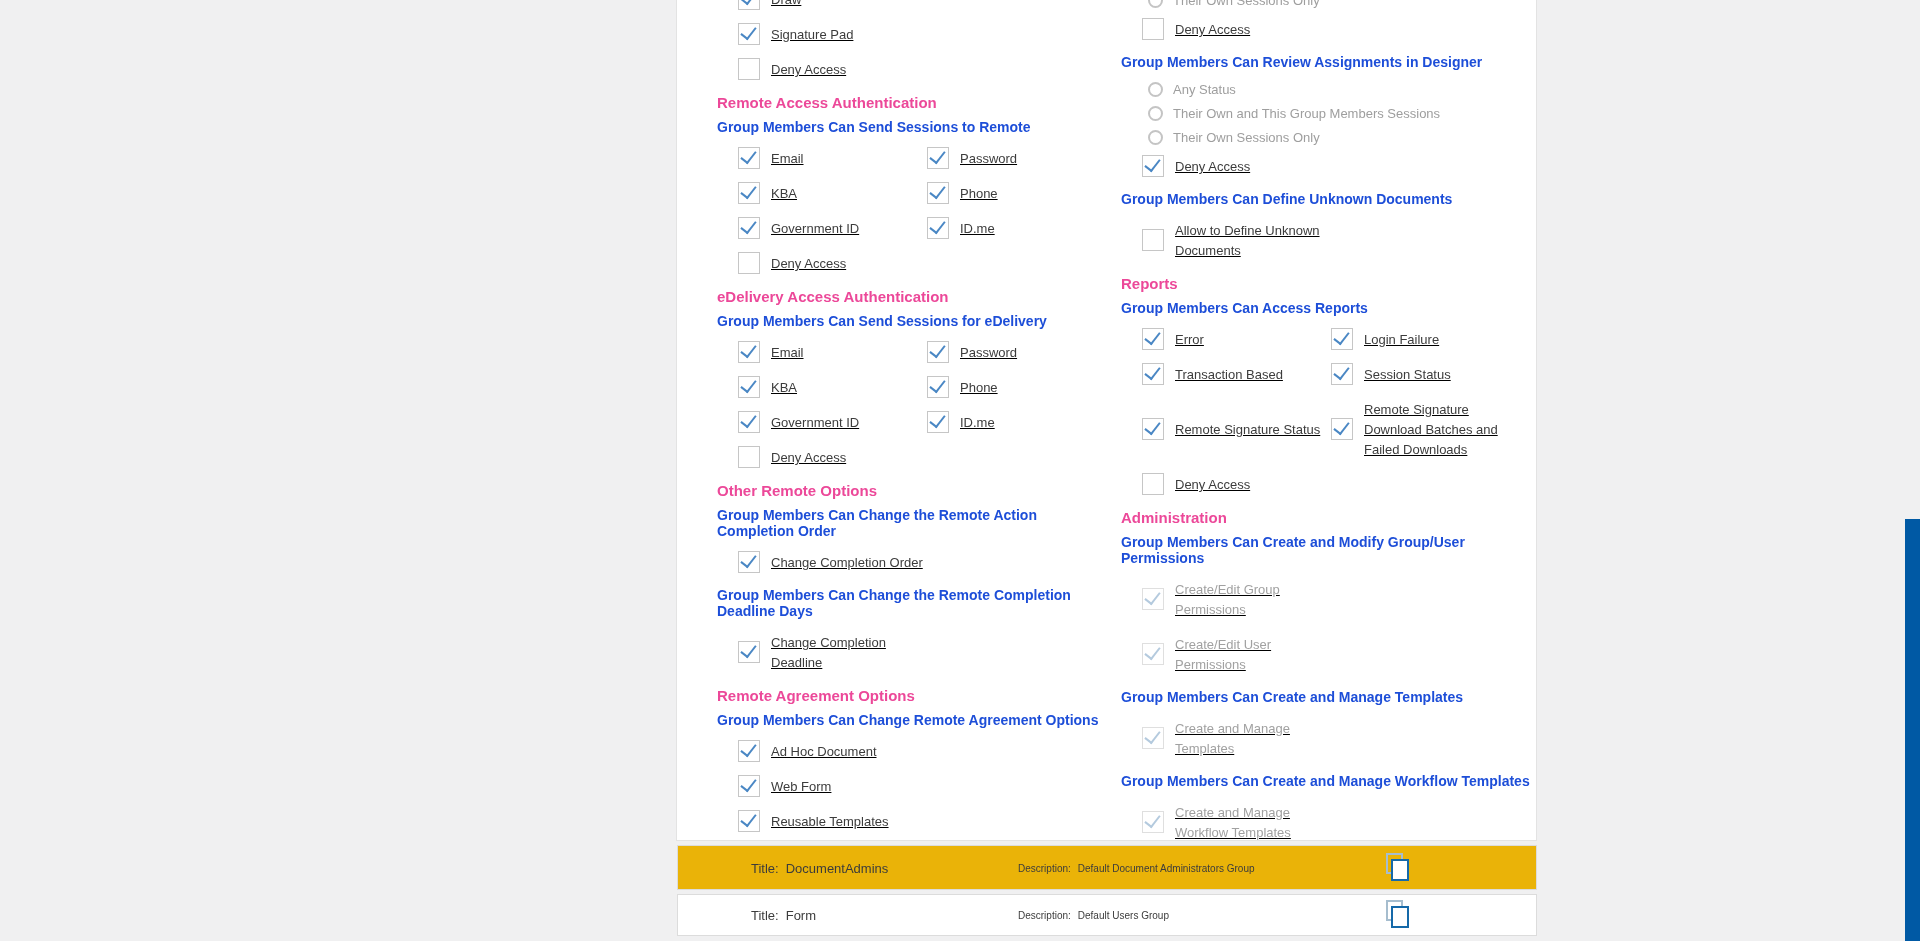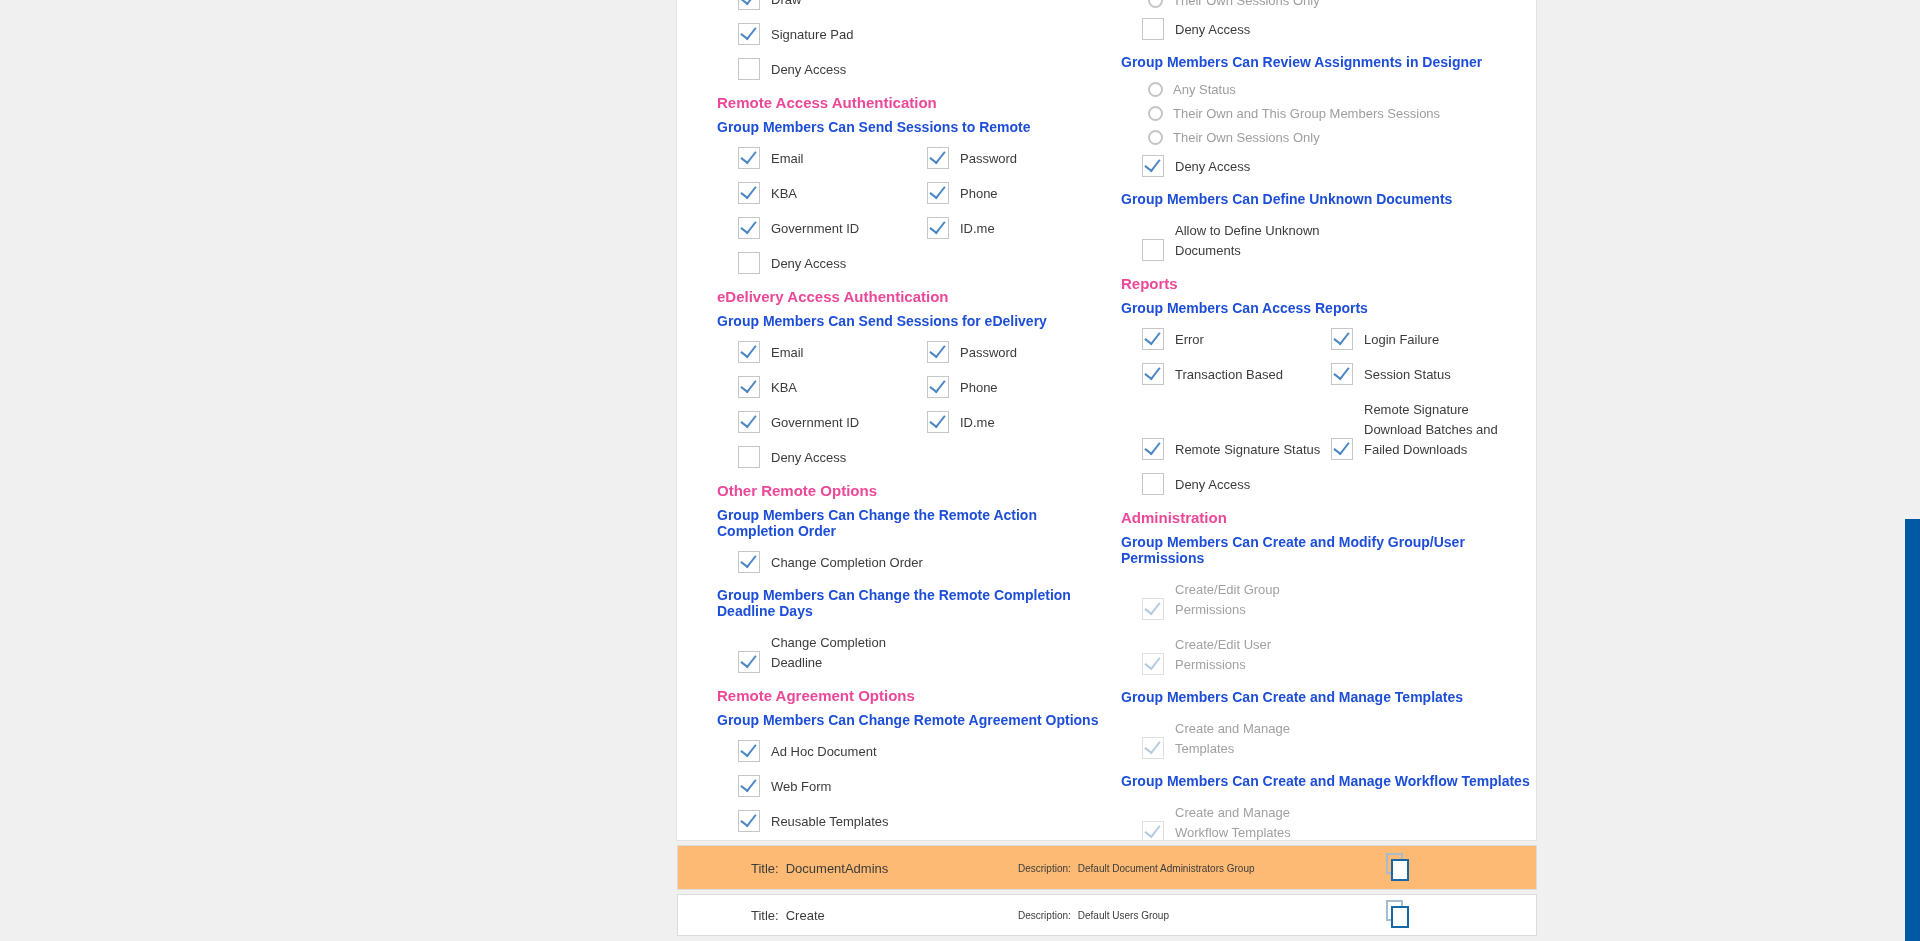--- a/index.html
+++ b/index.html
@@ -24,21 +24,21 @@
     margin:0 0 7px 0;
   }
   .group-heading {
     font-size:14px; font-weight:bold; color:#1d4ed8; line-height:16px;
     margin:0 0 12px 0;
   }
   .checks { margin:0 0 14px 21px; }
   .checks.cut-top { margin-top:-12px; }
   .check-row { display:flex; margin-bottom:13px; }
   .check-row:last-child { margin-bottom:0; }
-  .cell { display:flex; align-items:flex-end; width:189px; }
+  .cell { display:flex; align-items:center; width:189px;text-decoration:underline; }
   .cell:nth-child(2) .lbl { max-width:148px; }
   .box {
     position:relative; flex:0 0 22px; width:22px; height:22px;
     border:1px solid #c6c6c6; background:#fff;
   }
   .box.disabled { border-color:#dfdfdf; }
   .check-mark {
     position:absolute; left:5px; top:0px; width:9px; height:15px;
     border-right:2px solid #4a87c4; border-bottom:2px solid #4a87c4;
     transform:rotate(38deg); display:block;
@@ -58,21 +58,21 @@
     flex:0 0 15px; width:15px; height:15px; border:2px solid #c4c4c4;
     border-radius:50%; background:#fff;
   }
   .radio-lbl { font-size:13px; color:#9e9e9e; margin-left:10px; }
 
   
   .group-row {
     position:absolute; left:677px; width:860px;
     border:1px solid #dcdcdc; background:#fff;
   }
-  .group-row.alt { background:#fdba74; }
+  .group-row.alt { background:#eab308; }
   .group-row .row-title { position:absolute; left:73px; top:50%; transform:translateY(-50%); font-size:13px; color:#3c3c3c; }
   .group-row .row-desc  { position:absolute; left:340px; top:50%; transform:translateY(-50%); font-size:10px; color:#3c3c3c; }
   .group-row .val { margin-left:7px; }
   .copy-icon { position:absolute; left:708px; top:50%; transform:translateY(-50%); width:26px; height:30px; }
   .copy-icon .back  { position:absolute; left:0; top:0;  width:17px; height:21px; border:2px solid #a6bdce; background:transparent; }
   .copy-icon .front { position:absolute; left:5px; top:6px; width:18px; height:22px; border:2px solid #1569a9; background:#fff; }
 
   
   .scroll-thumb {
     position:absolute; left:1905px; top:519px; width:15px; height:422px;
@@ -413,21 +413,21 @@
 <div class="group-row alt" style="top:845px; height:45px;">
   <span class="row-title"><span>Title:</span><span class="val">DocumentAdmins</span></span>
   <span class="row-desc"><span>Description:</span><span class="val">Default Document Administrators Group</span></span>
   <span class="copy-icon">
       <span class="back"></span>
       <span class="front"></span>
     </span>
 </div>
 
 <div class="group-row" style="top:894px; height:42px;">
-  <span class="row-title"><span>Title:</span><span class="val">Create</span></span>
+  <span class="row-title"><span>Title:</span><span class="val">Form</span></span>
   <span class="row-desc"><span>Description:</span><span class="val">Default Users Group</span></span>
   <span class="copy-icon">
       <span class="back"></span>
       <span class="front"></span>
     </span>
 </div>
 
 <div class="scroll-thumb"></div>
 
 </body></html>

